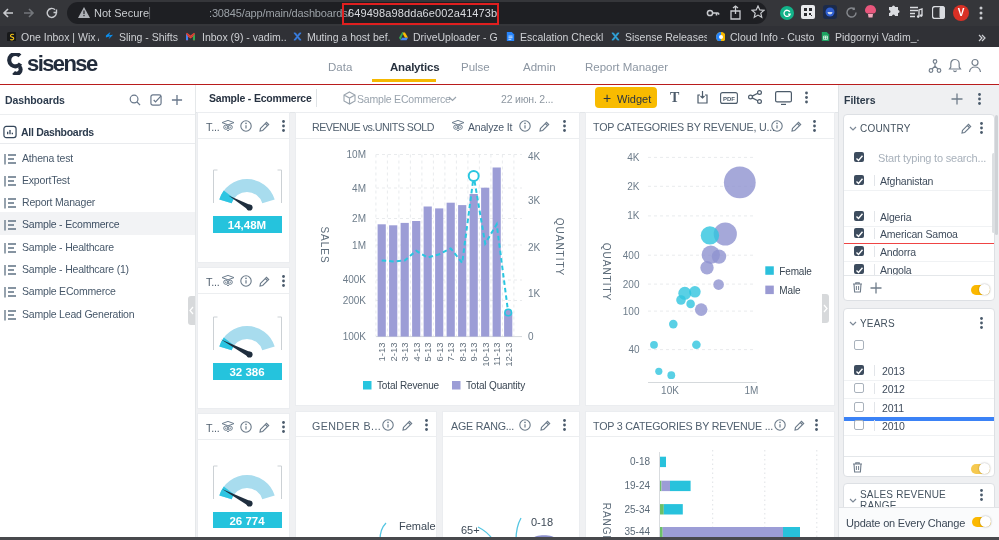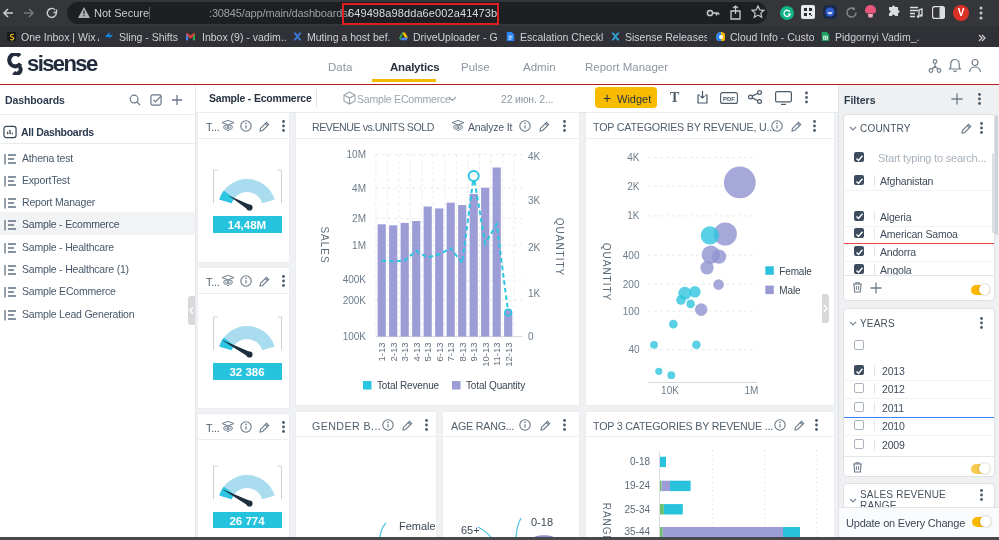--- a/index.html
+++ b/index.html
@@ -749,34 +749,29 @@
             </svg>
           </div>
           <div class="fsep"></div>
           <div class="flabel" style="left:38px;">2013</div>
         </div>
     <div class="frow" style="top:71.4px;border-bottom:1px solid #f0f2f4;">
           <div class="cbx off" style="left:10px;top:3px;"></div>
           <div class="fsep"></div>
           <div class="flabel" style="left:38px;">2012</div>
         </div>
-    <div class="frow" style="top:89.8px;border-bottom:1px solid #3b82f6;">
+    <div class="frow" style="top:89.8px;border-bottom:4px solid #3b82f6;">
           <div class="cbx off" style="left:10px;top:3px;"></div>
           <div class="fsep"></div>
           <div class="flabel" style="left:38px;">2011</div>
         </div>
     <div class="frow" style="top:108.2px;border-bottom:1px solid #f0f2f4;">
           <div class="cbx off" style="left:10px;top:3px;"></div>
           <div class="fsep"></div>
           <div class="flabel" style="left:38px;">2010</div>
-        </div>
-    <div class="frow" style="top:126.6px;">
-          <div class="cbx off" style="left:10px;top:3px;"></div>
-          <div class="fsep"></div>
-          <div class="flabel" style="left:38px;">2009</div>
         </div>
     <div class="abs" style="left:0;top:147px;width:100%;height:1px;background:#e4e7ea;"></div>
     <svg class="abs" style="left:8px;top:152px" width="11" height="13">
           <use href="#ico-trash"></use>
         </svg>
     <div class="toggle" style="left:127px;top:155px;background:#f6c94f;">
           <i></i>
         </div>
   </div>
 

